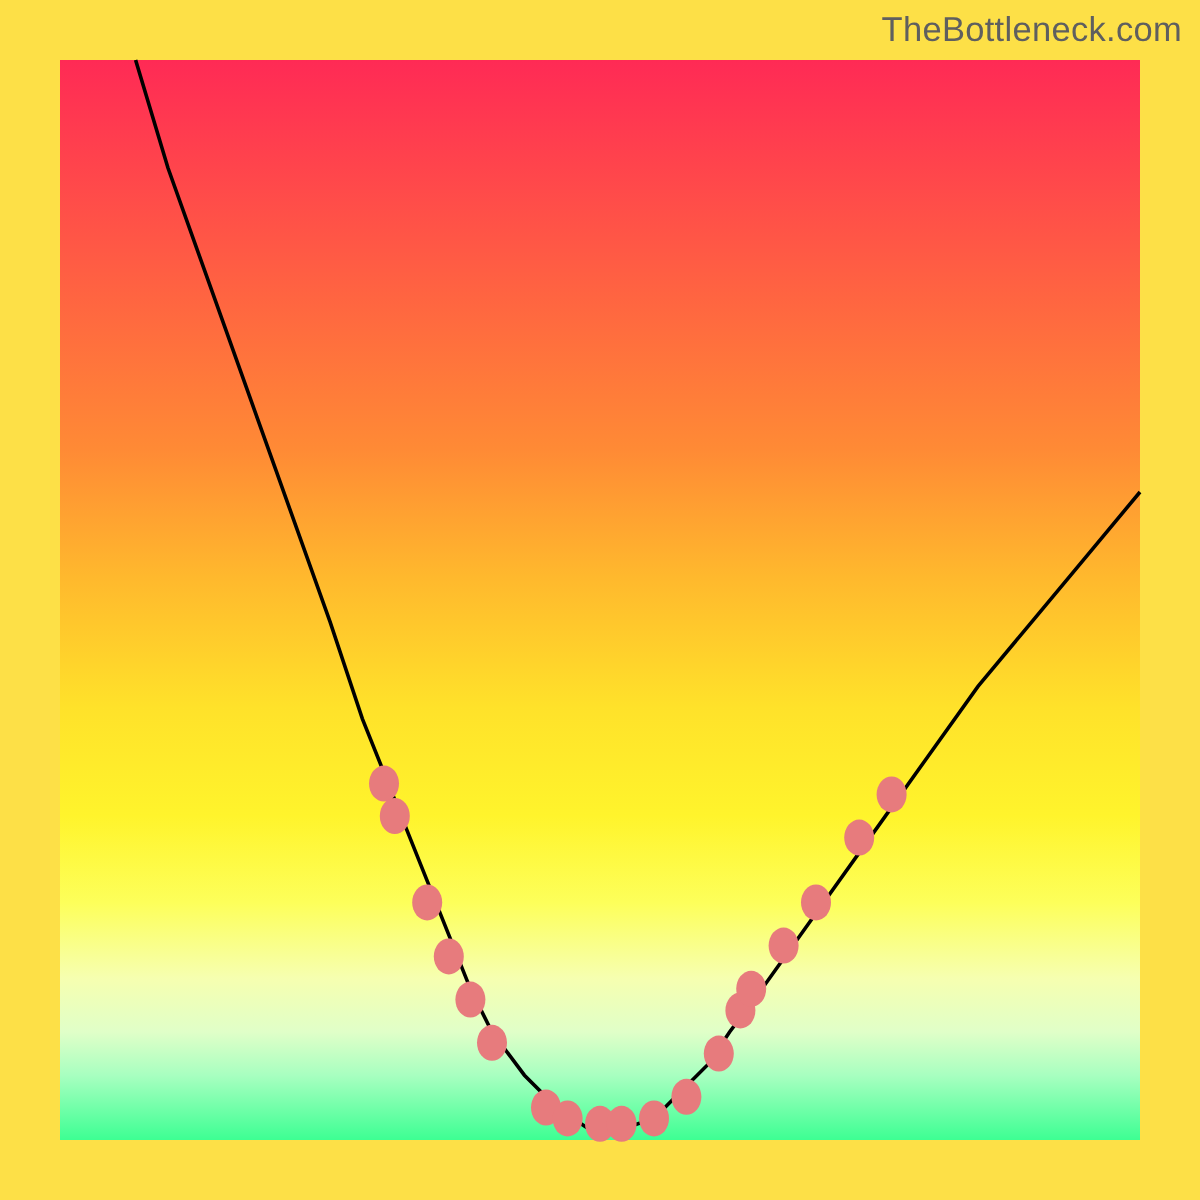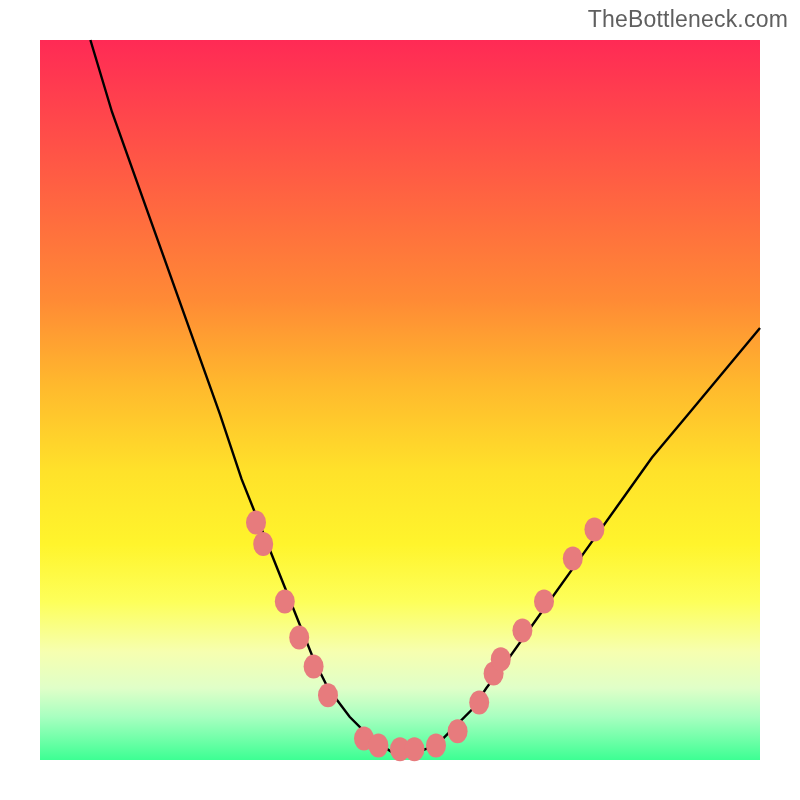--- a/index.html
+++ b/index.html
@@ -10,21 +10,21 @@
     background: #000;
     overflow: hidden;
     font-family: Arial, Helvetica, sans-serif;
   }
   .frame {
     position: absolute;
     left: 0;
     top: 0;
     width: 800px;
     height: 800px;
-    background: #ffffff;
+    background: #fde047;
   }
   .plot {
     position: absolute;
     left: 40px;
     top: 40px;
     width: 720px;
     height: 720px;
     background: linear-gradient(
       to bottom,
       #ff2a55 0%,

